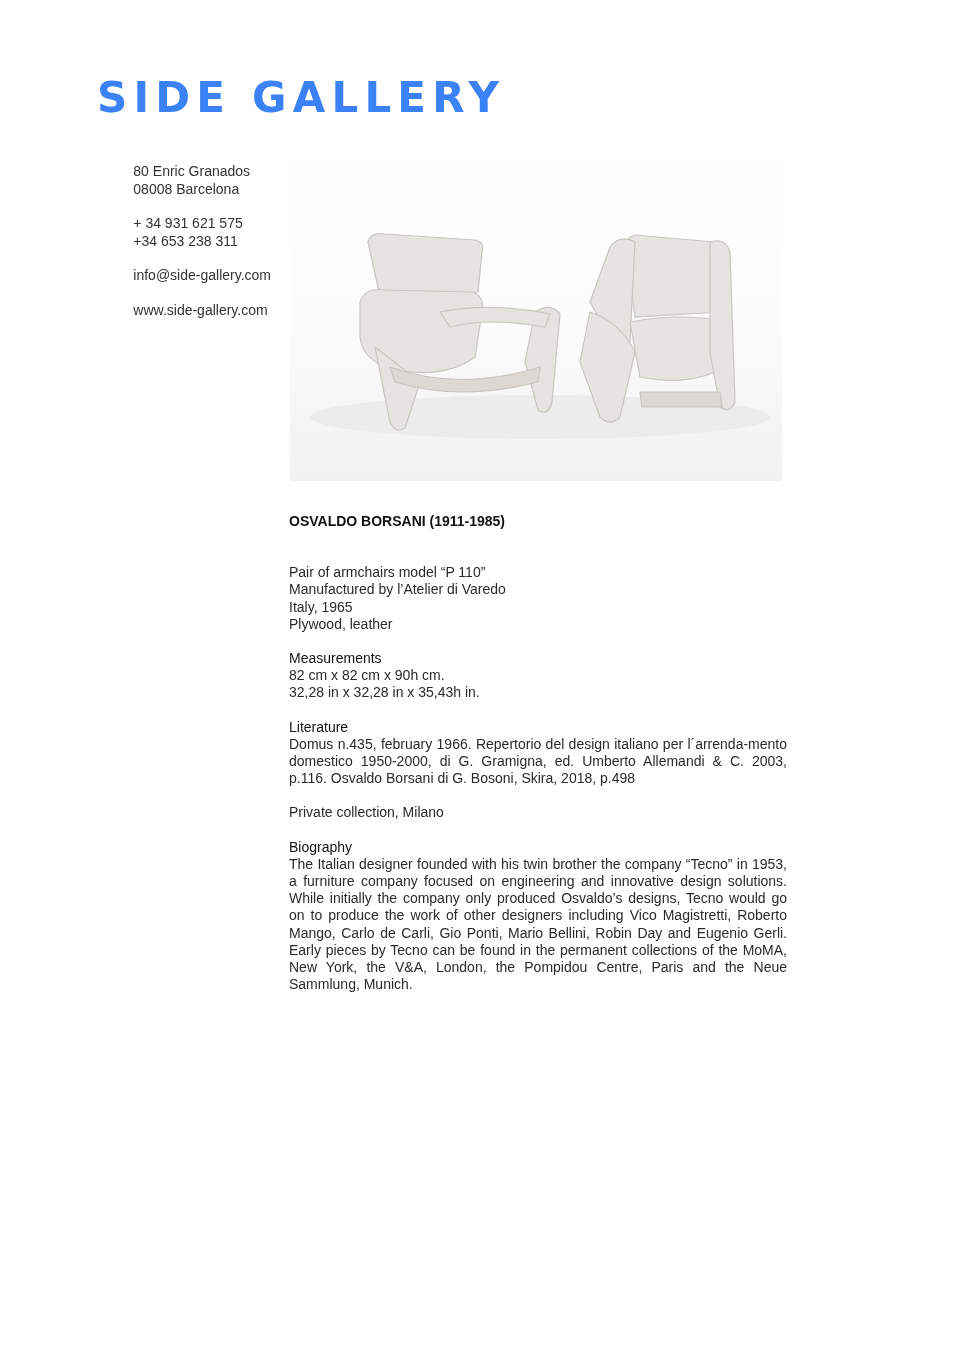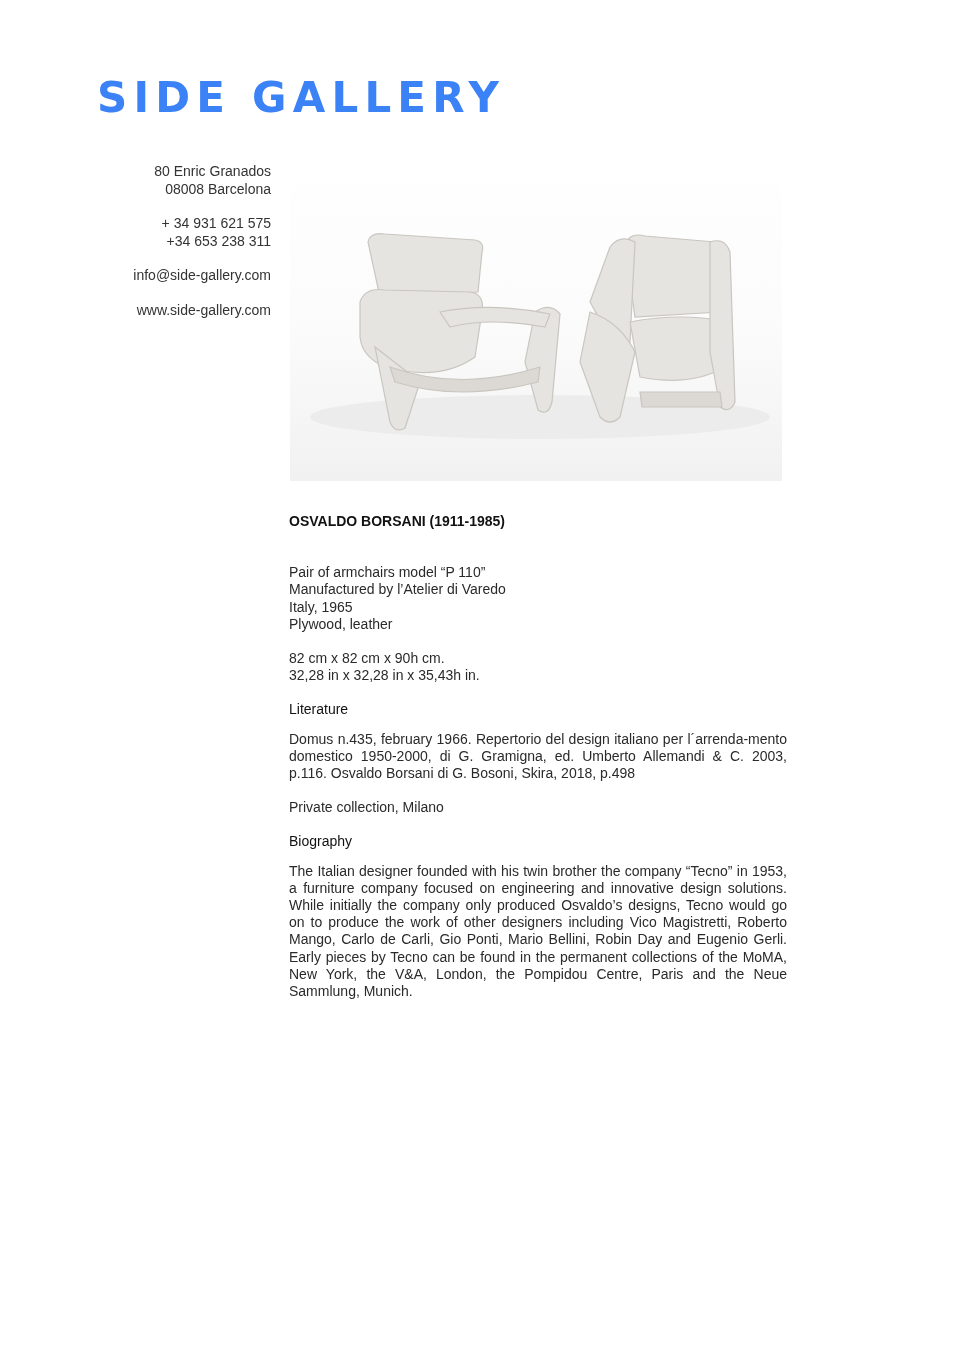--- a/index.html
+++ b/index.html
@@ -1,28 +1,28 @@
 <!DOCTYPE html>
 <html><head>
   <meta charset="utf-8">
   <style>
     html, body { margin: 0; padding: 0; background: #ffffff; }
     body { width: 974px; height: 1366px; position: relative; overflow: hidden;
       font-family: "Liberation Sans", sans-serif; color: #1d1d1b; }
     .logo { position: absolute; left: 97px; top: 76px; font-family: "DejaVu Sans", sans-serif;
       font-weight: bold; font-size: 42px; letter-spacing: 6.2px; color: #3b82f6; line-height: 44px; white-space: nowrap; }
-    .contact { position: absolute; right: 703px; top: 163px; text-align: right; font-size: 14px; line-height: 17.5px; color: #333; }
+    .contact { position: absolute; right: 703px; top: 163px; text-align: left; font-size: 14px; line-height: 17.5px; color: #333; }
     .contact .gap { height: 17px; }
     .photo { position: absolute; left: 290px; top: 152px; width: 492px; height: 329px;
       background: linear-gradient(180deg, #ffffff 0%, #fbfbfb 55%, #f1f1f1 100%); overflow: hidden; }
     .content { position: absolute; left: 289px; top: 513px; width: 498px; font-size: 14px; line-height: 17.2px; color: #2a2a2a; }
     .title { font-weight: bold; color: #111; margin-bottom: 34px; }
     .block { margin-bottom: 17px; }
     .heading { color: #111; }
-    .justify { text-align: justify; margin-top: 12px; }
+    .justify { text-align: justify; }
   </style>
 </head>
 <body>
 
 <div class="logo">SIDE GALLERY</div>
 
 <div class="contact">
   <div>80 Enric Granados</div>
   <div>08008 Barcelona</div>
   <div class="gap"></div>
@@ -62,20 +62,21 @@
   <div class="title">OSVALDO BORSANI (1911-1985)</div>
 
   <div class="block">
     <div>Pair of armchairs model “P 110”</div>
     <div>Manufactured by l’Atelier di Varedo</div>
     <div>Italy, 1965</div>
     <div>Plywood, leather</div>
   </div>
 
   <div class="block">
+    <div class="heading">Measurements</div>
     <div>82 cm x 82 cm x 90h cm.</div>
     <div>32,28 in x 32,28 in x 35,43h in.</div>
   </div>
 
   <div class="block">
     <div class="heading">Literature</div>
     <div class="justify">Domus n.435, february 1966. Repertorio del design italiano per l´arrenda-mento domestico 1950-2000, di G. Gramigna, ed. Umberto Allemandi &amp; C. 2003, p.116. Osvaldo Borsani di G. Bosoni, Skira, 2018, p.498</div>
   </div>
 
   <div class="block">

